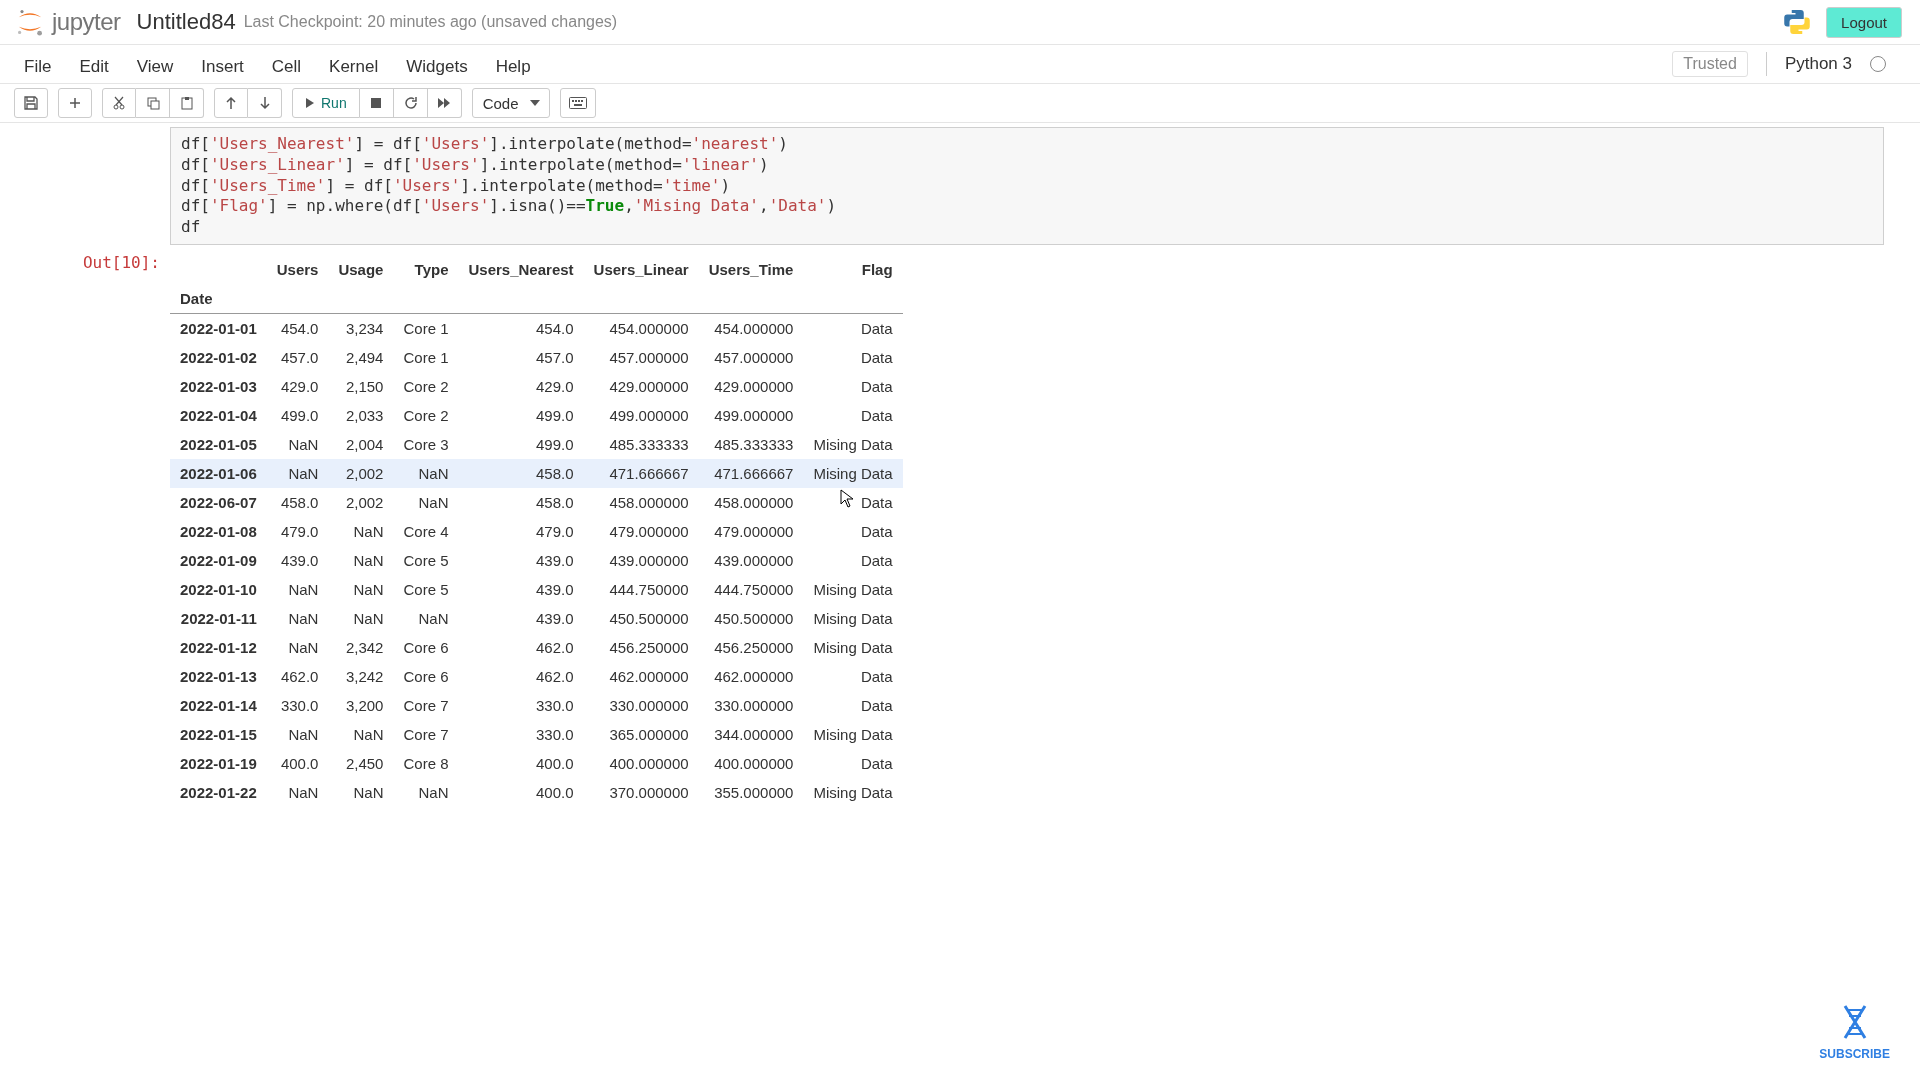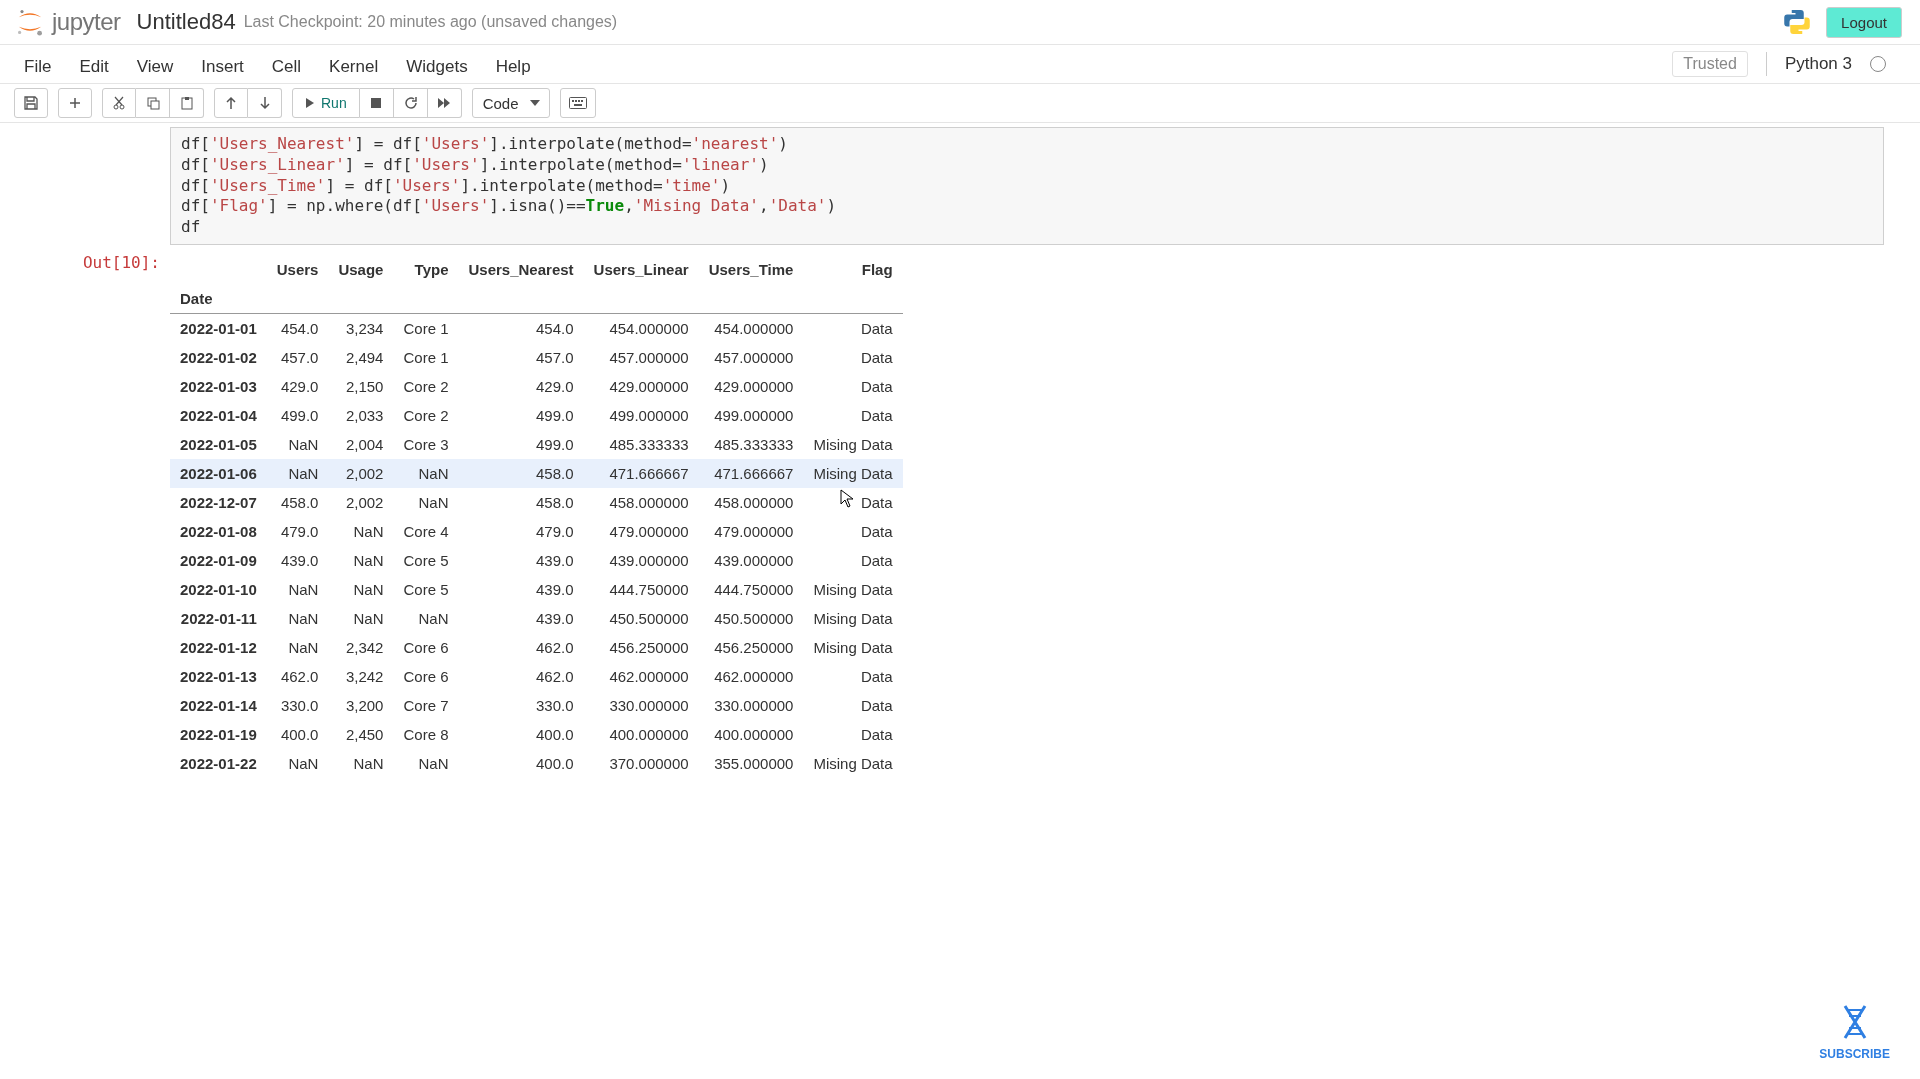--- a/index.html
+++ b/index.html
@@ -336,21 +336,21 @@
               <td class="index-col">2022-01-06</td>
               <td>NaN</td>
               <td>2,002</td>
               <td>NaN</td>
               <td>458.0</td>
               <td>471.666667</td>
               <td>471.666667</td>
               <td>Mising Data</td>
             </tr>
             <tr>
-              <td class="index-col">2022-12-07</td>
+              <td class="index-col">2022-06-07</td>
               <td>458.0</td>
               <td>2,002</td>
               <td>NaN</td>
               <td>458.0</td>
               <td>458.000000</td>
               <td>458.000000</td>
               <td>Data</td>
             </tr>
             <tr>
               <td class="index-col">2022-01-08</td>
@@ -416,20 +416,30 @@
               <td class="index-col">2022-01-14</td>
               <td>330.0</td>
               <td>3,200</td>
               <td>Core 7</td>
               <td>330.0</td>
               <td>330.000000</td>
               <td>330.000000</td>
               <td>Data</td>
             </tr>
             <tr>
+              <td class="index-col">2022-01-15</td>
+              <td>NaN</td>
+              <td>NaN</td>
+              <td>Core 7</td>
+              <td>330.0</td>
+              <td>365.000000</td>
+              <td>344.000000</td>
+              <td>Mising Data</td>
+            </tr>
+            <tr>
               <td class="index-col">2022-01-19</td>
               <td>400.0</td>
               <td>2,450</td>
               <td>Core 8</td>
               <td>400.0</td>
               <td>400.000000</td>
               <td>400.000000</td>
               <td>Data</td>
             </tr>
             <tr>

